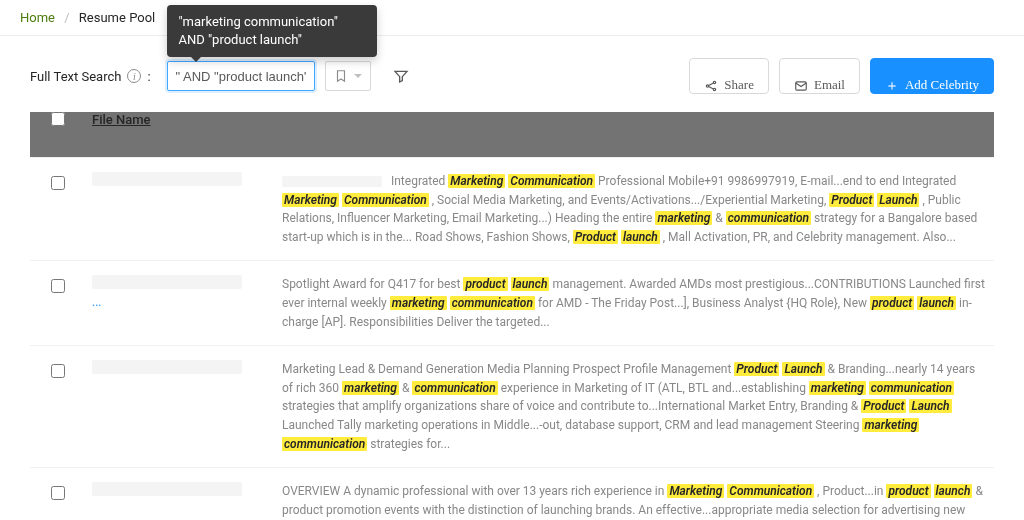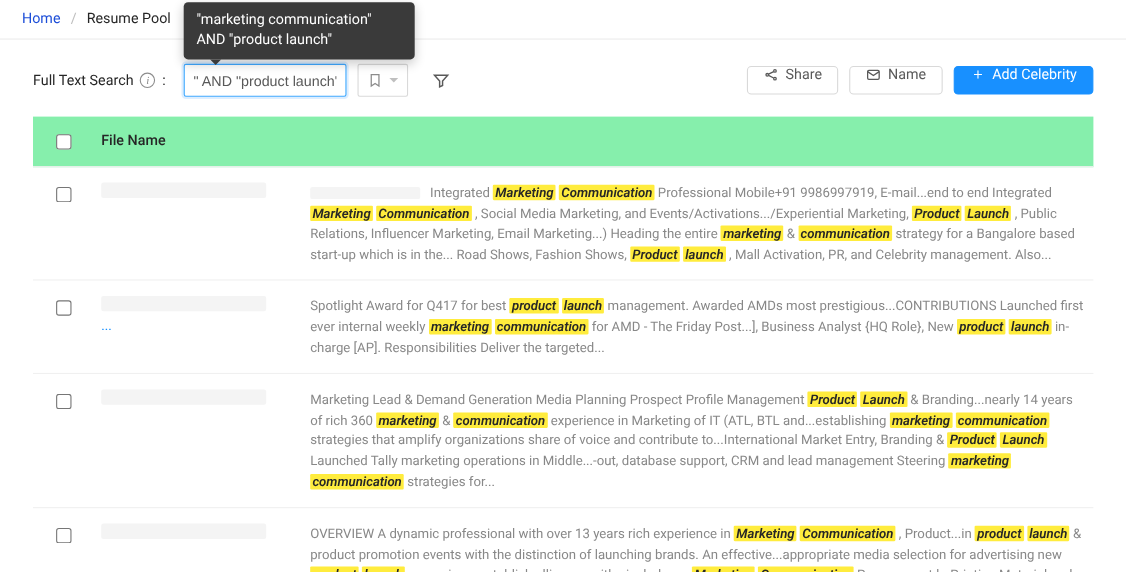--- a/index.html
+++ b/index.html
@@ -101,51 +101,53 @@
     height: 30px;
     padding: 0 8px;
     border-radius: 2px;
     color: #595959;
     cursor: pointer;
     margin-left: 4px;
   }
   .spacer { flex: 1; }
   .btn {
     display: inline-flex;
-    align-items: flex-start;
-    height: 26px;
+    align-items: flex-end;
+    height: 36px;
     border: 1px solid #d9d9d9;
     border-radius: 4px;
     padding: 0 14px;
     gap: 6px;
     background: #fff;
     color: #595959;
     font-size: 13px;
     cursor: pointer;
+    font-family: Liberation Serif, serif;
   }
   .btn svg { width: 14px; height: 14px; }
   .btn.primary {
     background: #1890ff;
     border-color: #1890ff;
     color: #fff;
   }
   .btn.primary .plus {
     font-size: 14px; line-height: 1;
   }
 
   .table-wrap { padding: 0 30px; }
   .table-head {
     display: flex;
-    align-items: center;
-    background: #86efac;
+    align-items: flex-start;
+    background: #737373;
     border-bottom: 1px solid #f0f0f0;
     height: 46px;
     font-size: 13px;
     color: #262626;
     font-weight: 500;
+    text-decoration: underline;
   }
   .col-check { width: 56px; display:flex; align-items:center; justify-content:center; }
   .col-name  { width: 190px; padding-left: 6px; }
   .col-text  { flex: 1; padding-left: 6px; }
 
   .row {
     display: flex;
     border-bottom: 1px solid #f0f0f0;
     padding: 14px 0;
     font-size: 12px;
@@ -183,21 +185,21 @@
   input[type=checkbox]{
     width:14px; height:14px;
     accent-color:#1890ff;
     cursor:pointer;
   }
 </style>
 </head>
 <body>
 
 <div class="breadcrumb">
-  <a style="color:#1d4ed8;text-decoration:none;cursor:pointer">Home</a>
+  <a style="color:#4d7c0f;text-decoration:none;cursor:pointer">Home</a>
   <span class="sep">/</span>
   <span class="current">Resume Pool</span>
 </div>
 
 <div class="toolbar">
   <span class="fts-label">
     <span>Full Text Search</span>
     <span class="info-icon">i</span>
     <span>:</span>
   </span>
@@ -229,21 +231,21 @@
         <circle cx="18" cy="18" r="2"></circle>
         <path d="M8 11l8-4M8 13l8 4"></path>
       </svg>
     <span>Share</span>
   </span>
   <span class="btn">
     <svg viewBox="0 0 24 24" fill="none" stroke="currentColor" stroke-width="2">
         <rect x="3" y="5" width="18" height="14" rx="2"></rect>
         <path d="M3 7l9 6 9-6"></path>
       </svg>
-    <span>Name</span>
+    <span>Email</span>
   </span>
   <span class="btn primary">
     <span class="plus">＋</span>
     <span>Add Celebrity</span>
   </span>
 </div>
 
 <div class="table-wrap">
   <div class="table-head">
     <div class="col-check">

